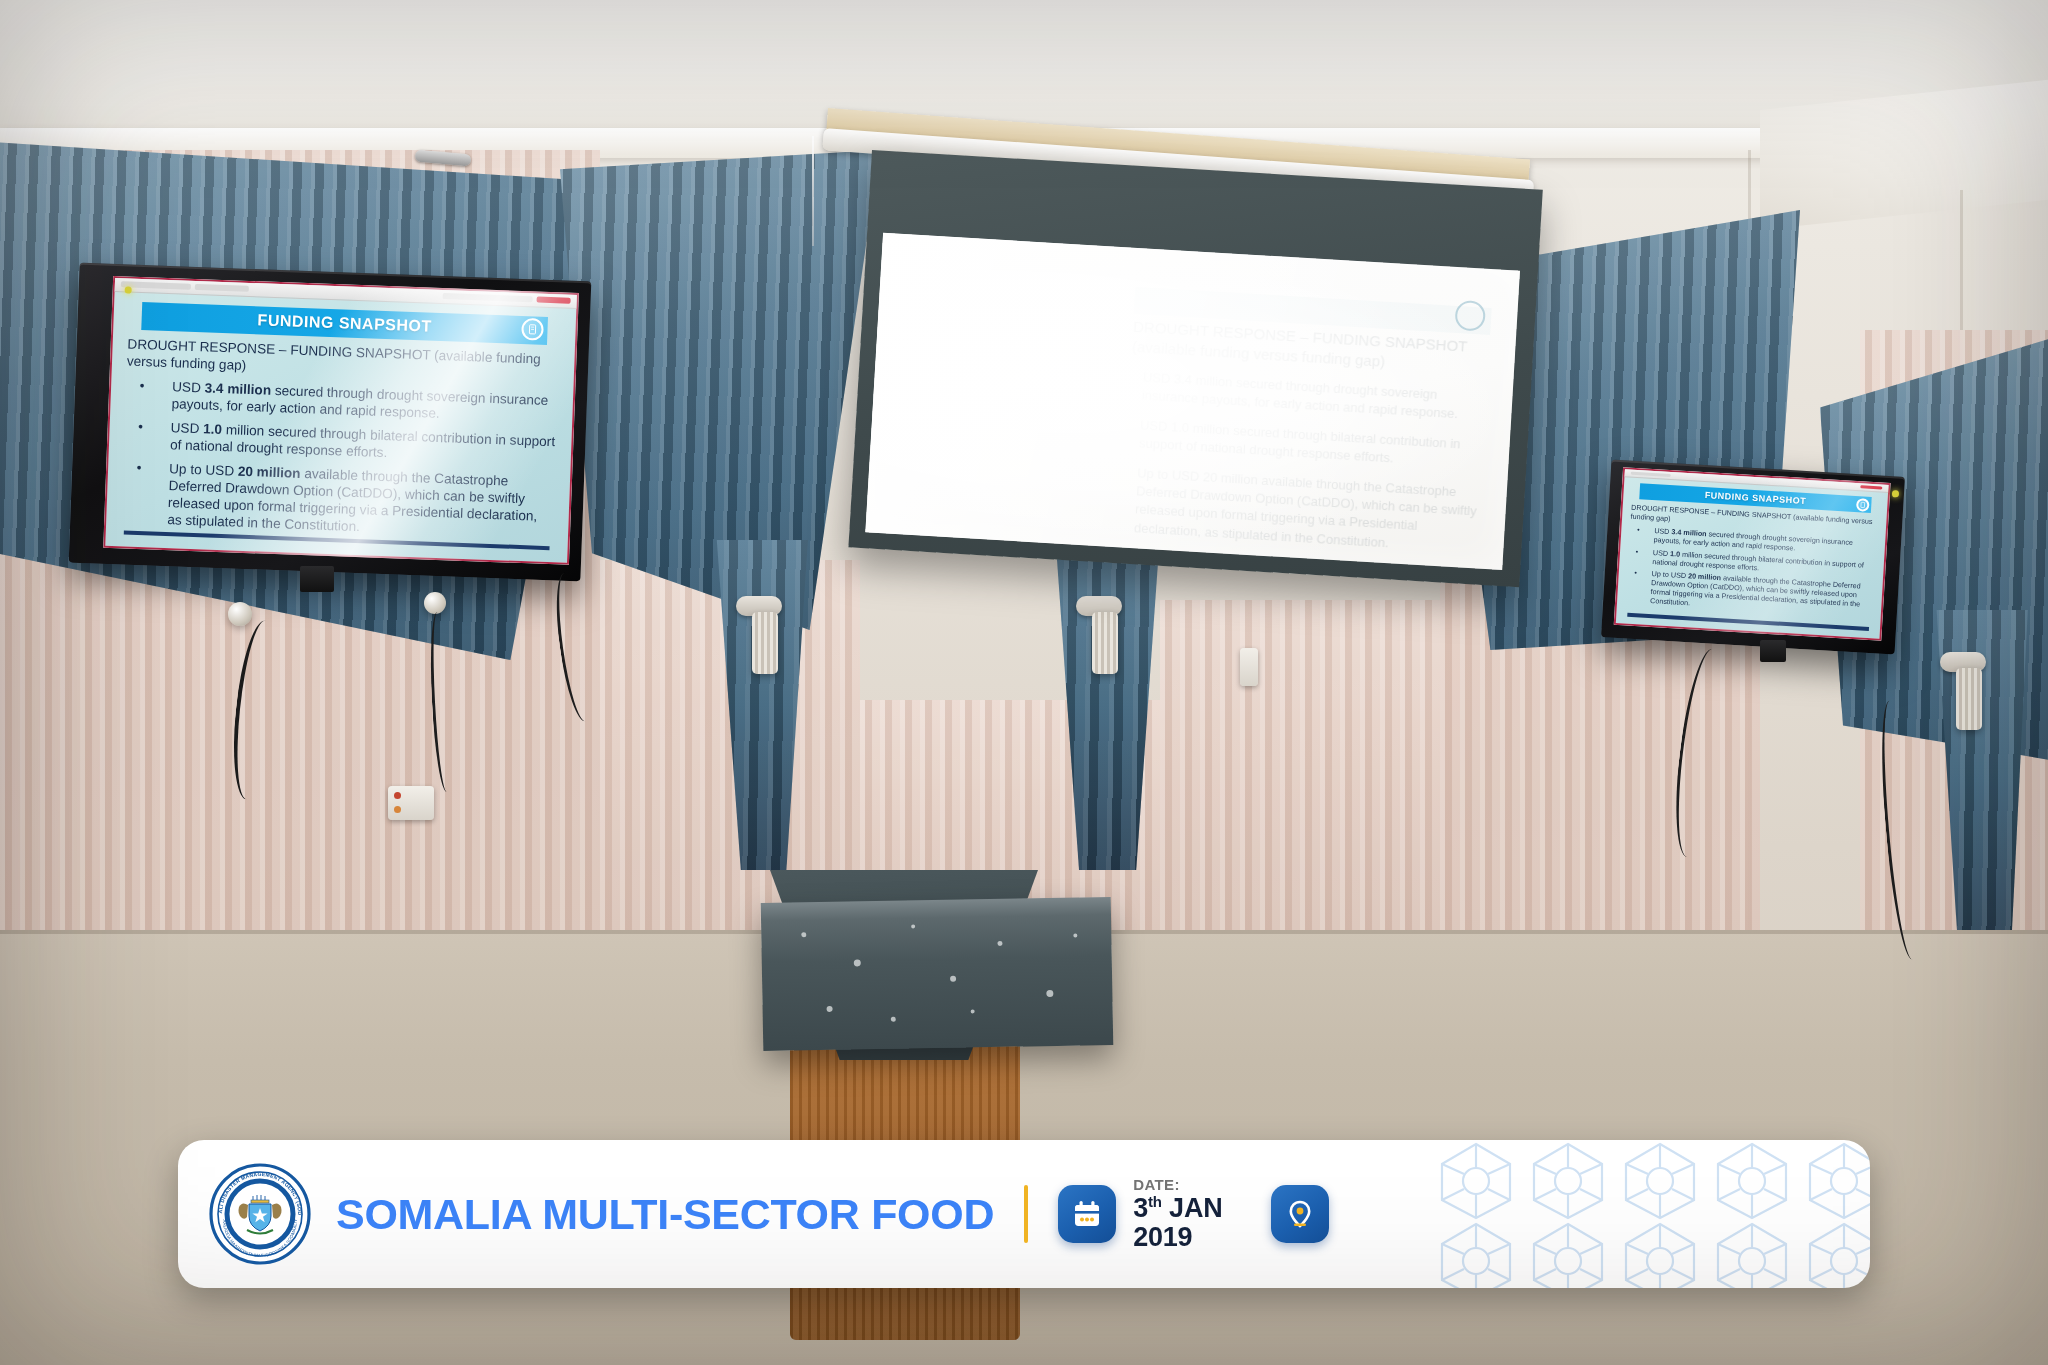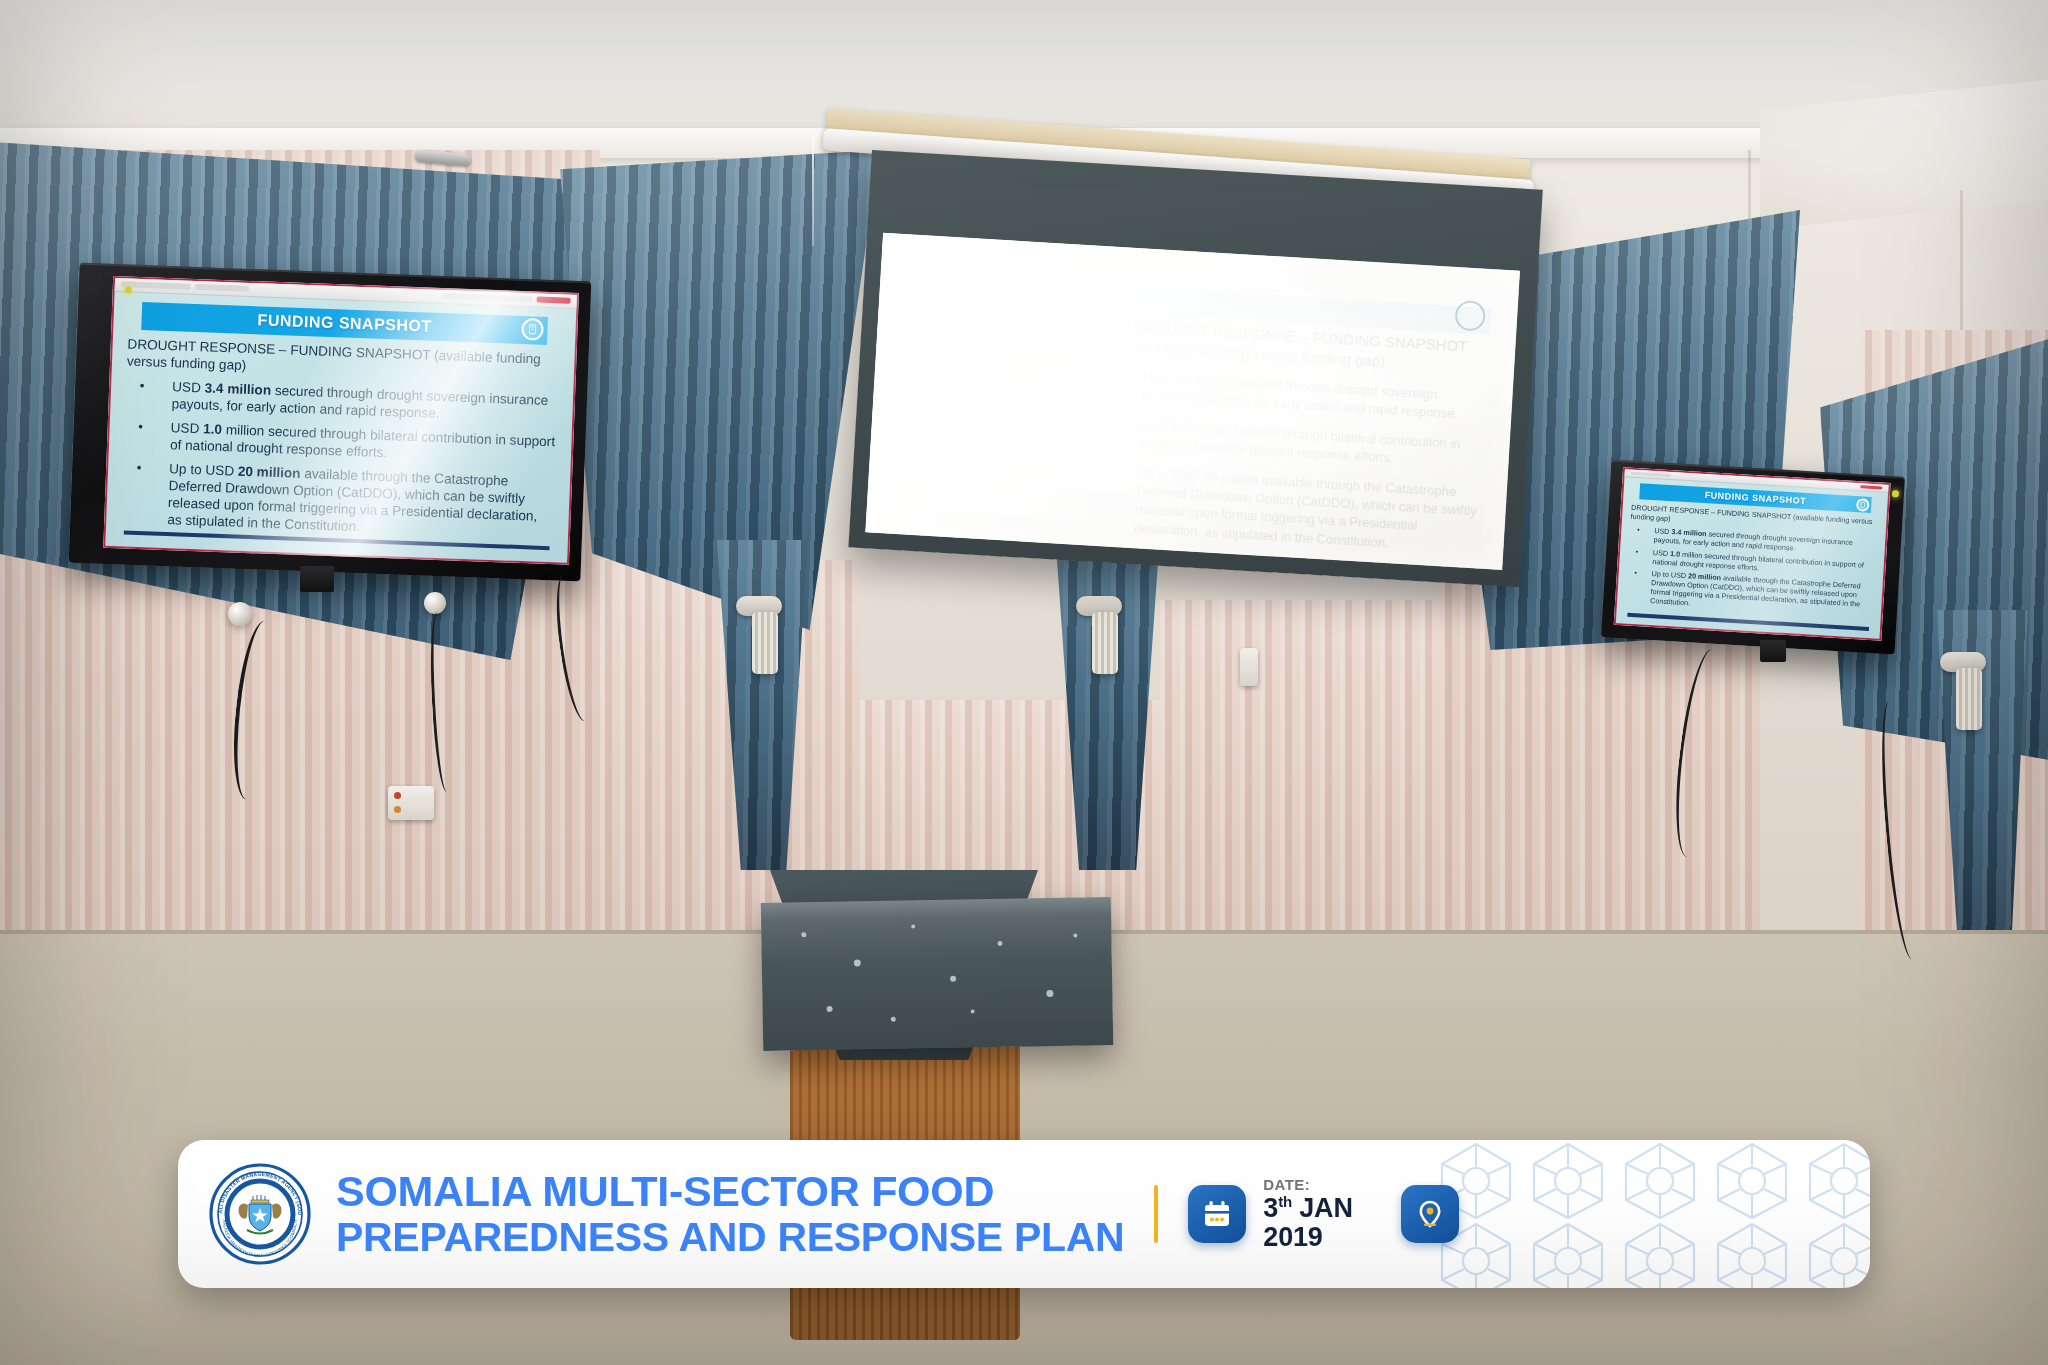--- a/index.html
+++ b/index.html
@@ -520,21 +520,20 @@
           <line x1="1" y1="-13" x2="1" y2="-19"></line>
             <line x1="5" y1="-13" x2="5" y2="-18"></line>
         </g>
         <rect x="-9" y="-14" width="18" height="3" fill="#e8b93a" stroke="#1558a0" stroke-width="0.6"></rect>
         <path d="M -13,16 q 13,7 26,0" fill="none" stroke="#2f7d3a" stroke-width="2"></path>
       </g>
     </svg>
 
     <div class="banner-title">
       <div class="bt-1">SOMALIA MULTI-SECTOR FOOD</div>
-      <div class="bt-2">PREPAREDNESS AND RESPONSE PLAN</div>
     </div>
 
     <div class="banner-div"></div>
 
     <div class="meta">
       <span class="meta-icon">
         <svg width="32" height="32" viewBox="0 0 32 32" aria-hidden="true">
           <rect x="4" y="7" width="24" height="21" rx="3.4" fill="#ffffff"></rect>
           <rect x="4" y="7" width="24" height="6" rx="3" fill="#ffffff"></rect>
           <rect x="4" y="13" width="24" height="2.6" fill="#1b5fae"></rect>

